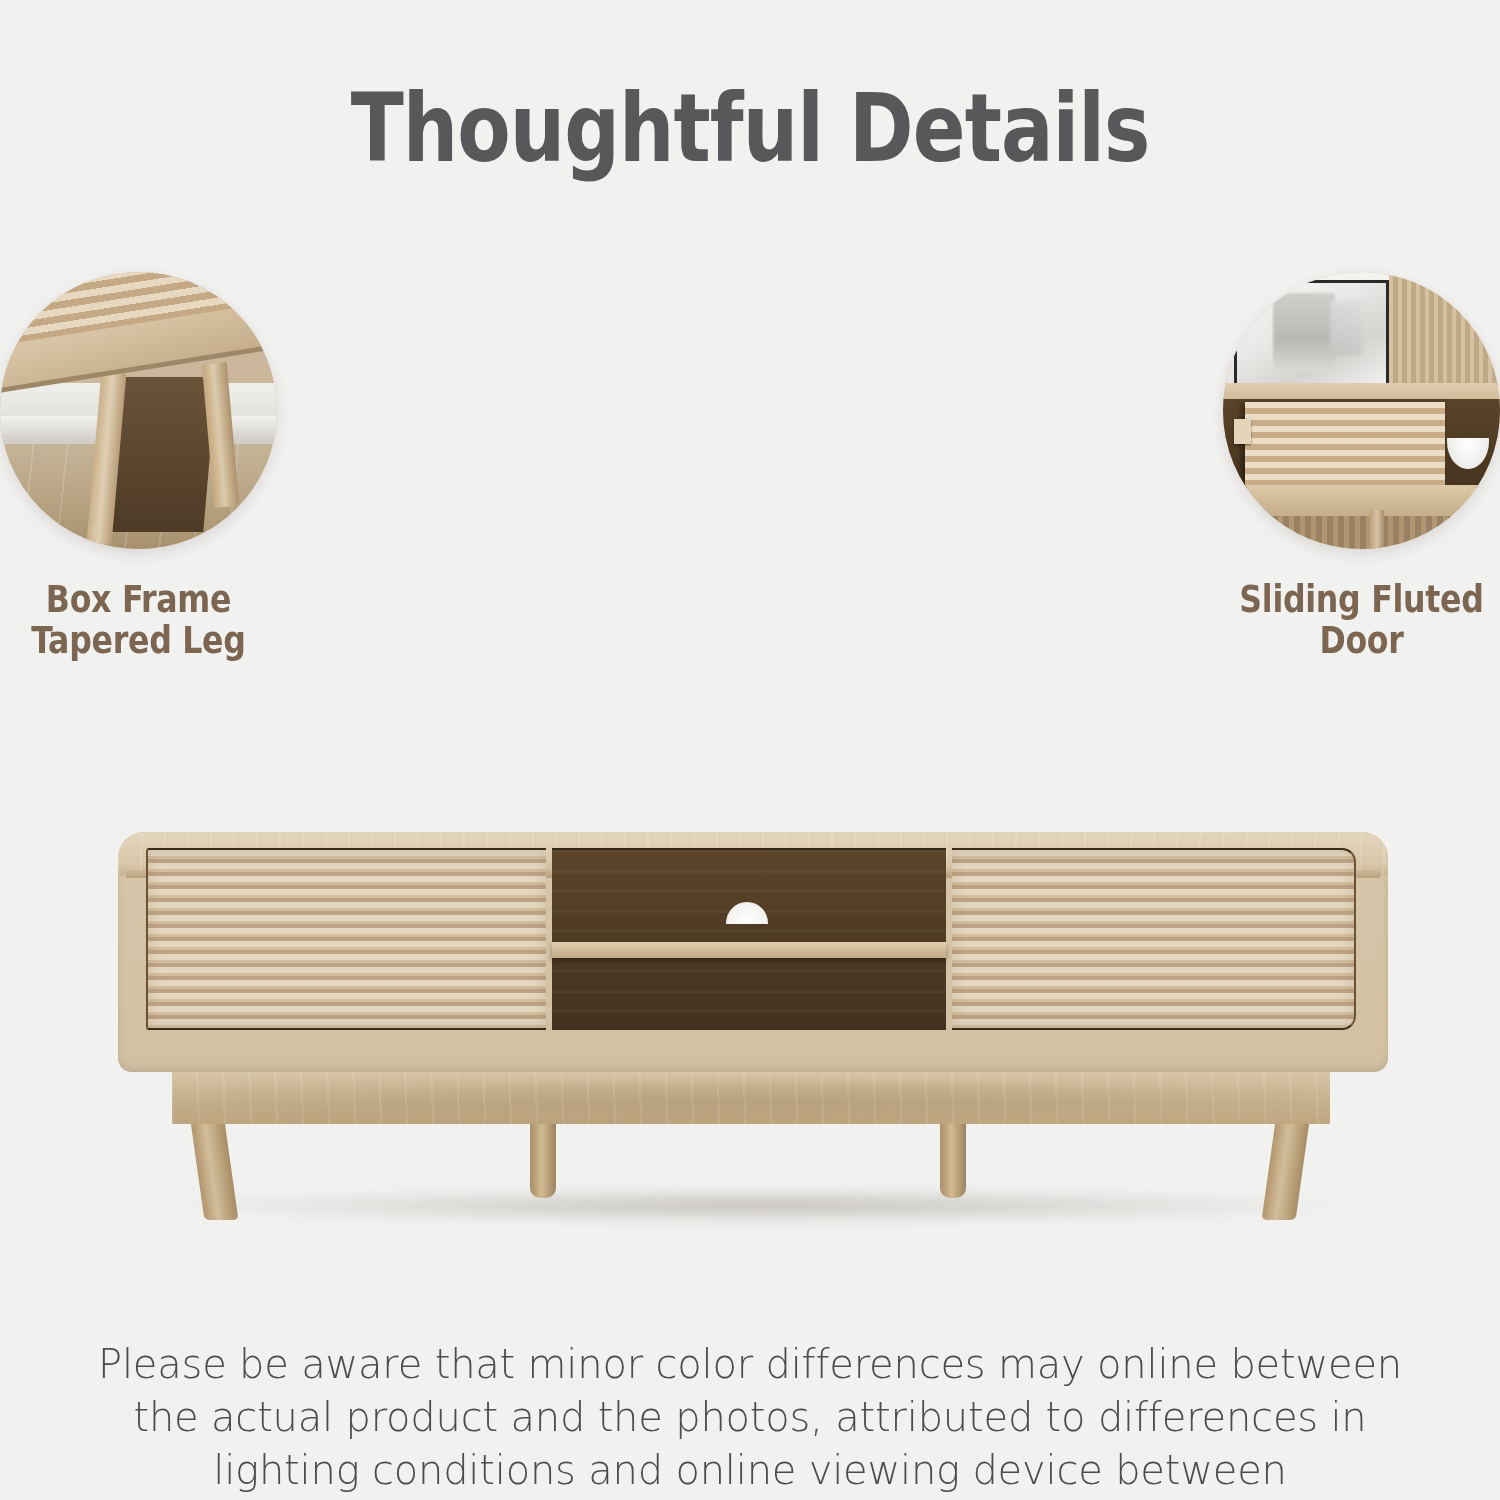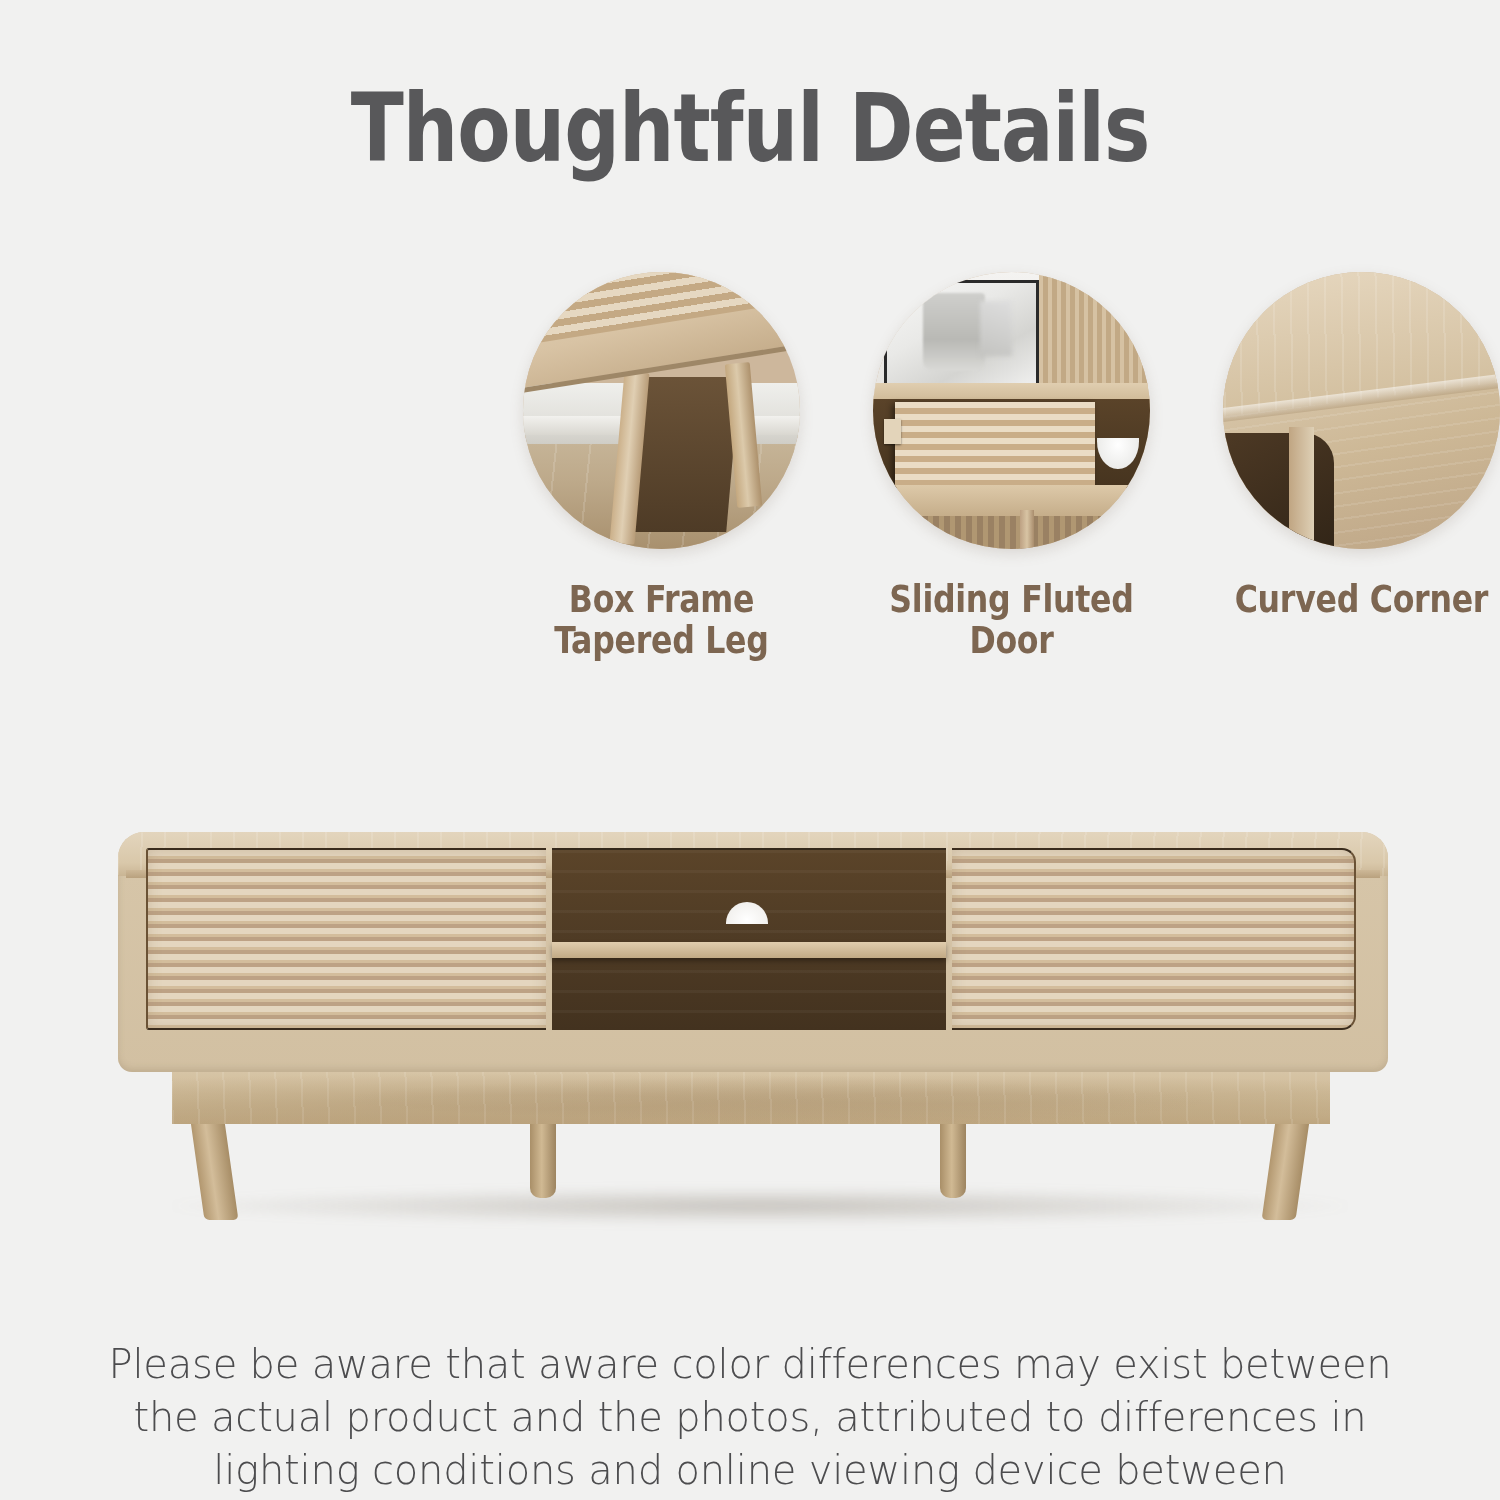--- a/index.html
+++ b/index.html
@@ -23,21 +23,21 @@
     font-family:"DejaVu Sans Condensed","Liberation Sans", sans-serif;
     transform:scaleX(0.92);
     white-space:nowrap;
   }
 
   
   .features {
     position:absolute;
     top:272px; left:0; width:1500px;
     display:flex;
-    justify-content:flex-end;
+    justify-content:space-between;
     gap:73px;
   }
   .feature { width:277px; display:flex; flex-direction:column; align-items:center; }
 
   .circle {
     width:277px; height:277px;
     border-radius:50%;
     overflow:hidden;
     position:relative;
     box-shadow:0 5px 14px rgba(120,105,90,.18);
@@ -315,35 +315,20 @@
         <div class="c3-under"></div>
         <div class="c3-leg"></div>
       </div>
     </div>
     <div class="flabel">
       <span>Sliding</span>
       <span>Fluted Door</span>
     </div>
   </div>
 
-  <div class="feature">
-    <div class="circle">
-      <div class="scene">
-        <div class="c4-body"></div>
-        <div class="c4-cavity"></div>
-        <div class="c4-edge"></div>
-        <div class="c4-topface"></div>
-        <div class="c4-fold"></div>
-      </div>
-    </div>
-    <div class="flabel">
-      <span>Curved</span>
-      <span>Corner</span>
-    </div>
-  </div>
 
 </div>
 
 <div class="product">
   <div class="p-shadow"></div>
 
   <div class="leg leg-outer-l"></div>
   <div class="leg leg-outer-r"></div>
   <div class="leg leg-mid-l"></div>
   <div class="leg leg-mid-r"></div>
@@ -356,16 +341,16 @@
 
   <div class="cavity"></div>
   <div class="cav-shelf"></div>
   <div class="cav-cutout"></div>
 
   <div class="door door-left"></div>
   <div class="door door-right"></div>
 </div>
 
 <div class="disclaimer">
-  <span>Please be aware that aware color differences may exist between</span>
+  <span>Please be aware that minor color differences may online between</span>
   <span>the actual product and the photos, attributed to differences in</span>
   <span>lighting conditions and online viewing device between</span>
 </div>
 
 </body></html>

